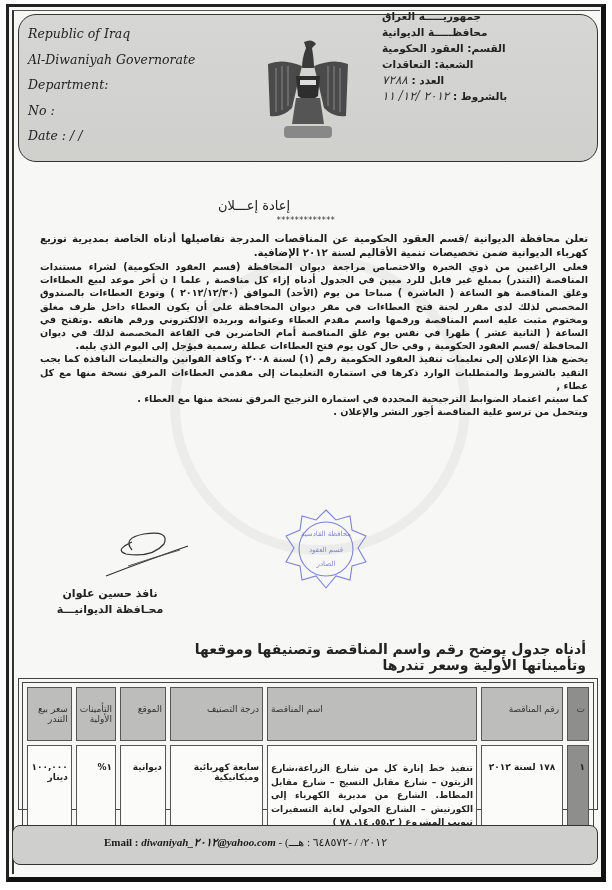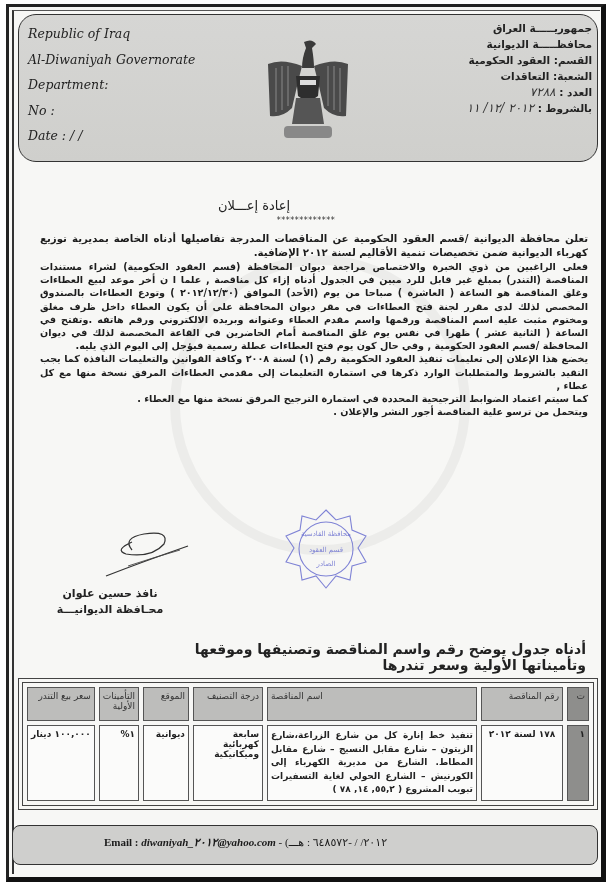--- a/index.html
+++ b/index.html
@@ -21,21 +21,21 @@
       position: absolute; left: 18px; top: 14px; width: 580px; height: 148px;
       border: 1.5px solid #333; border-radius: 18px;
       background: linear-gradient(180deg, #d6d6d4 0%, #cfcfcc 100%);
     }
     .header-en {
       position: absolute; left: 28px; top: 26px; width: 200px;
       font-family: "DejaVu Serif", serif; font-style: italic; font-size: 12.5px; color: #222;
     }
     .header-en div { height: 25.5px; }
     .header-ar {
-      position: absolute; right: 20px; top: 20px; width: 210px; direction: rtl; text-align: right;
+      position: absolute; right: 20px; top: 8px; width: 210px; direction: rtl; text-align: left;
       font-family: "DejaVu Sans", sans-serif; font-size: 10.5px; font-weight: bold; color: #222;
       line-height: 16px;
     }
     .header-ar .hand { font-weight: normal; font-family: "DejaVu Serif", serif; font-style: italic; font-size: 12px; color:#333; }
     .emblem { position: absolute; left: 262px; top: 38px; width: 92px; height: 106px; }
 
     
     .title {
       position: absolute; left: 0; width: 508px; top: 198px; text-align: center;
       direction: rtl; font-size: 13px; color: #222;
@@ -78,21 +78,21 @@
     
     .tender-table-wrap {
       position: absolute; left: 18px; top: 678px; width: 580px; height: 132px;
       border: 1px solid #444; padding: 3px;
     }
     table.tender {
       width: 100%; height: 100%; direction: rtl; border-collapse: separate; border-spacing: 4px 4px;
       border: 1px solid #444;
     }
     table.tender th, table.tender td {
-      border: 1.5px double #555; font-size: 9px; vertical-align: top; padding: 3px 3px;
+      border: 1.5px double #555; font-size: 9px; vertical-align: top; padding: 16px 3px;
       text-align: right; color: #222;
     }
     table.tender th {
       background: #bdbdbb; font-weight: normal; height: 34px; color: #333;
     }
     table.tender th.num-col, table.tender td.num-col { background: #8e8e8c; width: 22px; }
     table.tender td { background: #fbfbfa; font-weight: bold; }
     table.tender td.name-cell { line-height: 13.5px; text-align: justify; }
     table.tender td.center { text-align: center; }
 
@@ -196,21 +196,21 @@
 
 <div class="table-caption">أدناه جدول يوضح رقم واسم المناقصة وتصنيفها وموقعها وتأميناتها الأولية وسعر تندرها</div>
 
 <div class="tender-table-wrap">
   <table class="tender">
     <thead>
       <tr>
         <th class="num-col">ت</th>
         <th style="width:82px">رقم المناقصة</th>
         <th style="width:210px;text-align:left">اسم المناقصة</th>
-        <th style="width:70px">درجة التصنيف</th>
+        <th style="width:93px">درجة التصنيف</th>
         <th style="width:46px">الموقع</th>
         <th style="width:40px">التأمينات الأولية</th>
         <th>سعر بيع التندر</th>
       </tr>
     </thead>
     <tbody>
       <tr>
         <td class="num-col">١</td>
         <td class="center">١٧٨ لسنة ٢٠١٢</td>
         <td class="name-cell">تنفيذ خط إنارة كل من شارع الزراعة،شارع الزيتون – شارع مقابل النسيج – شارع مقابل المطاط. الشارع من مديرية الكهرباء إلى الكورنيش – الشارع الحولي لغاية التسفيرات تبويب المشروع ( ٥٥,٢, ١٤, ٧٨ )</td>

